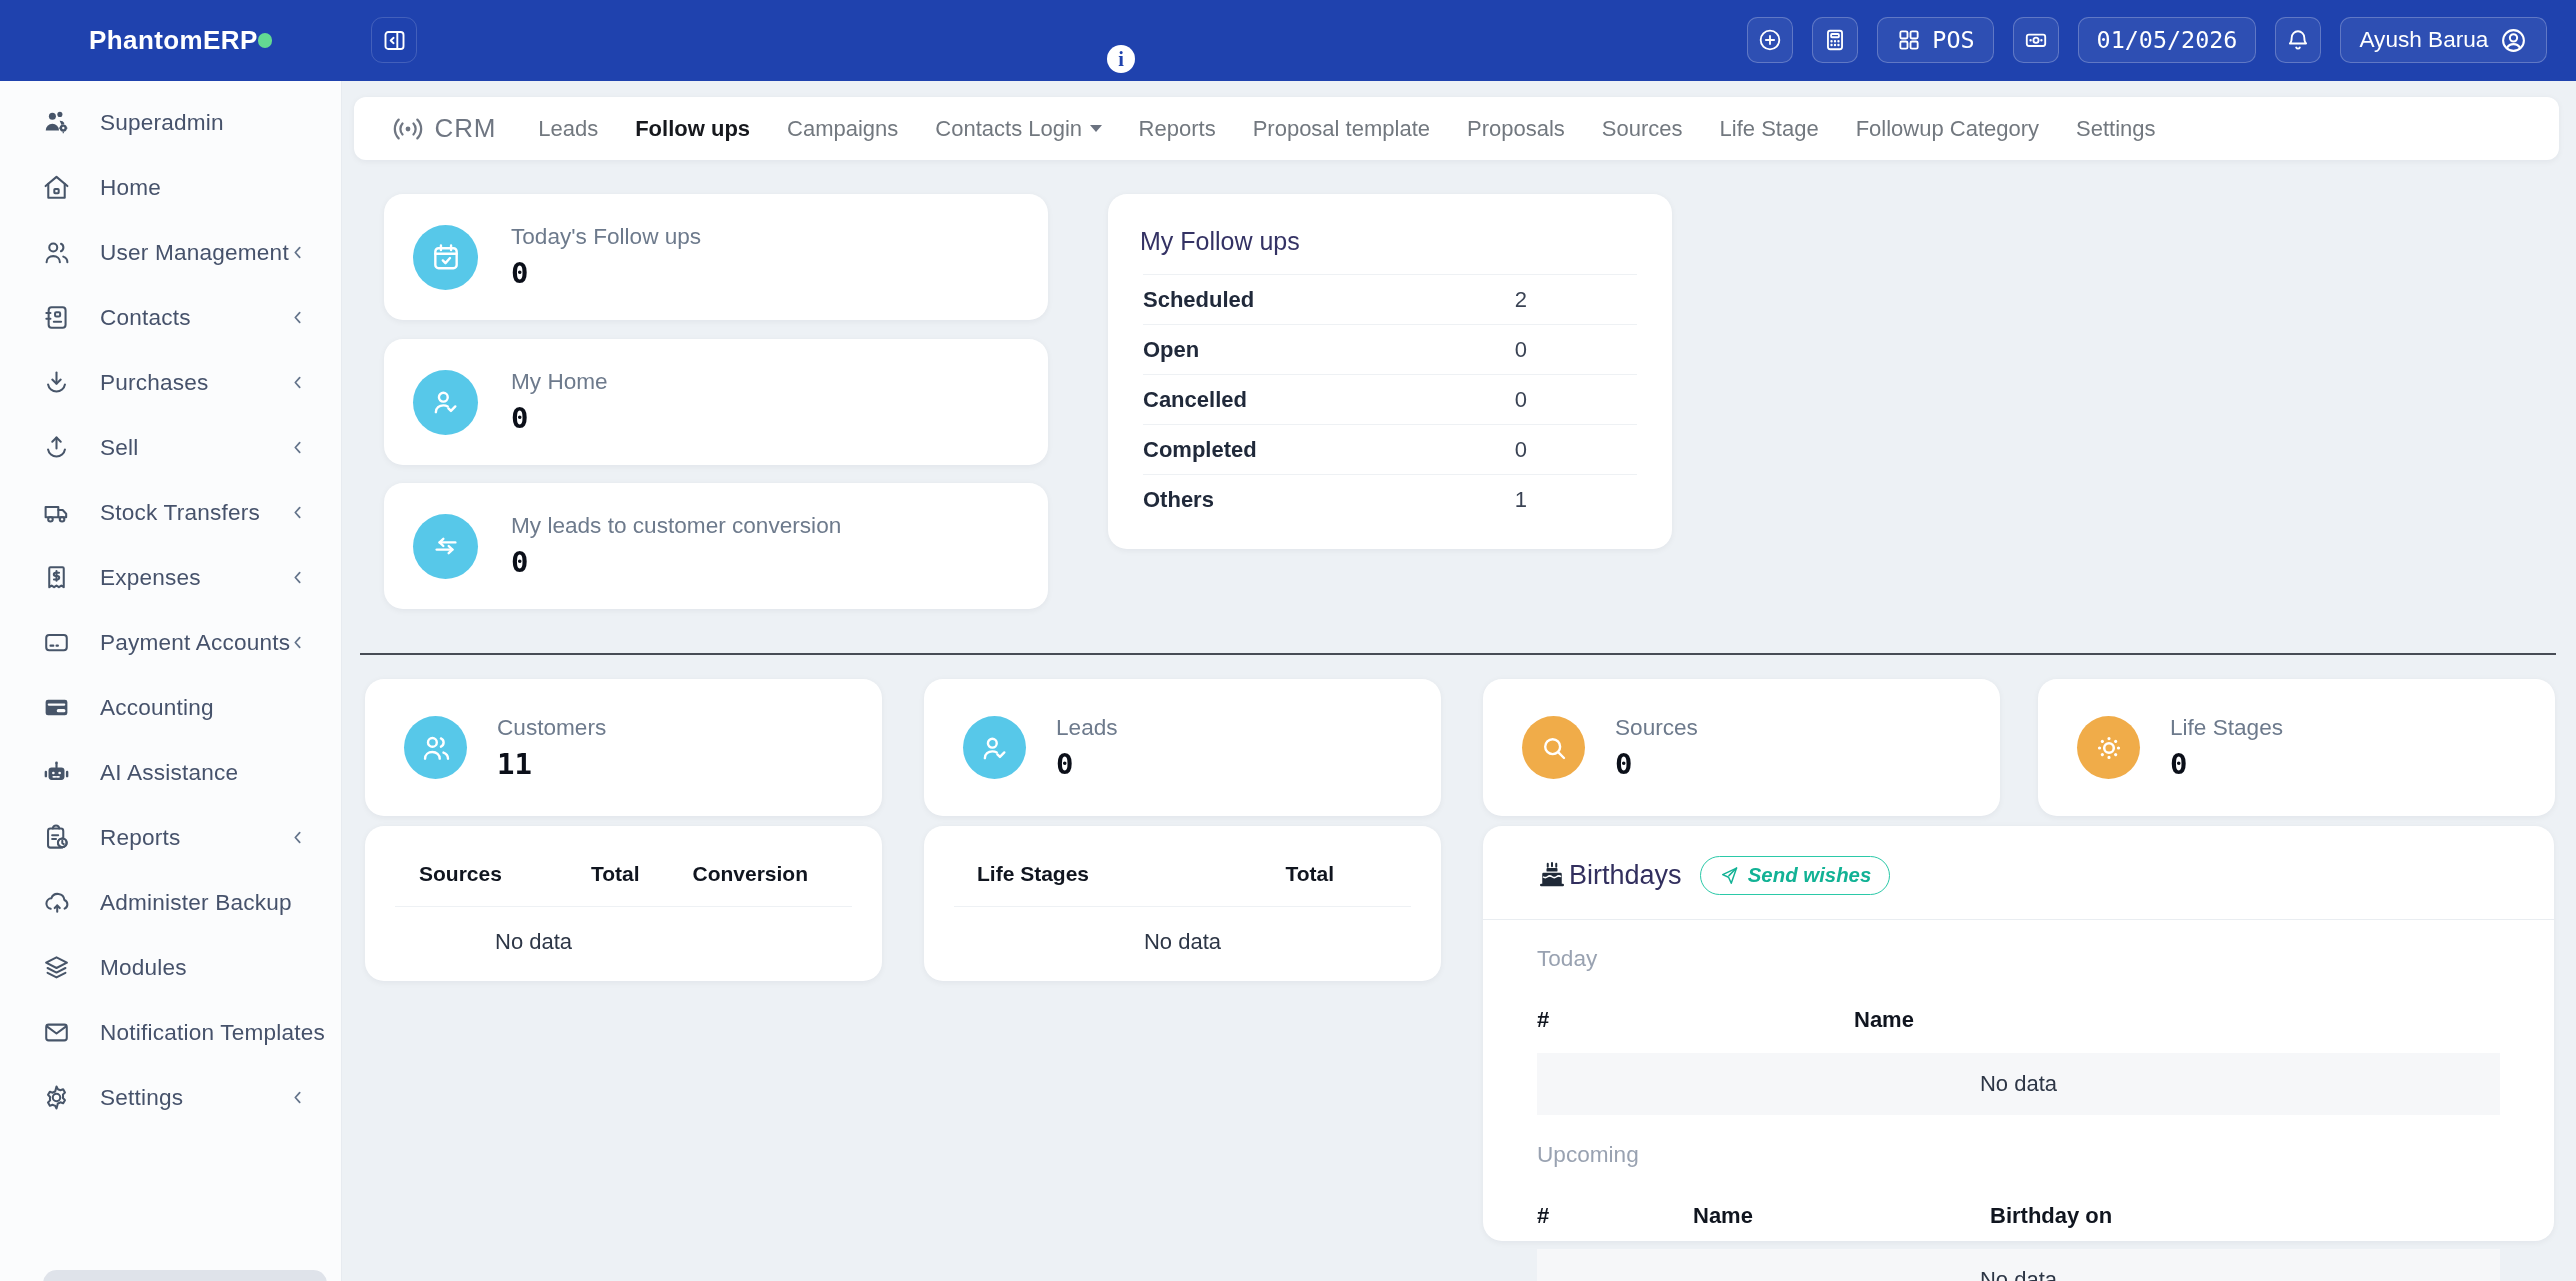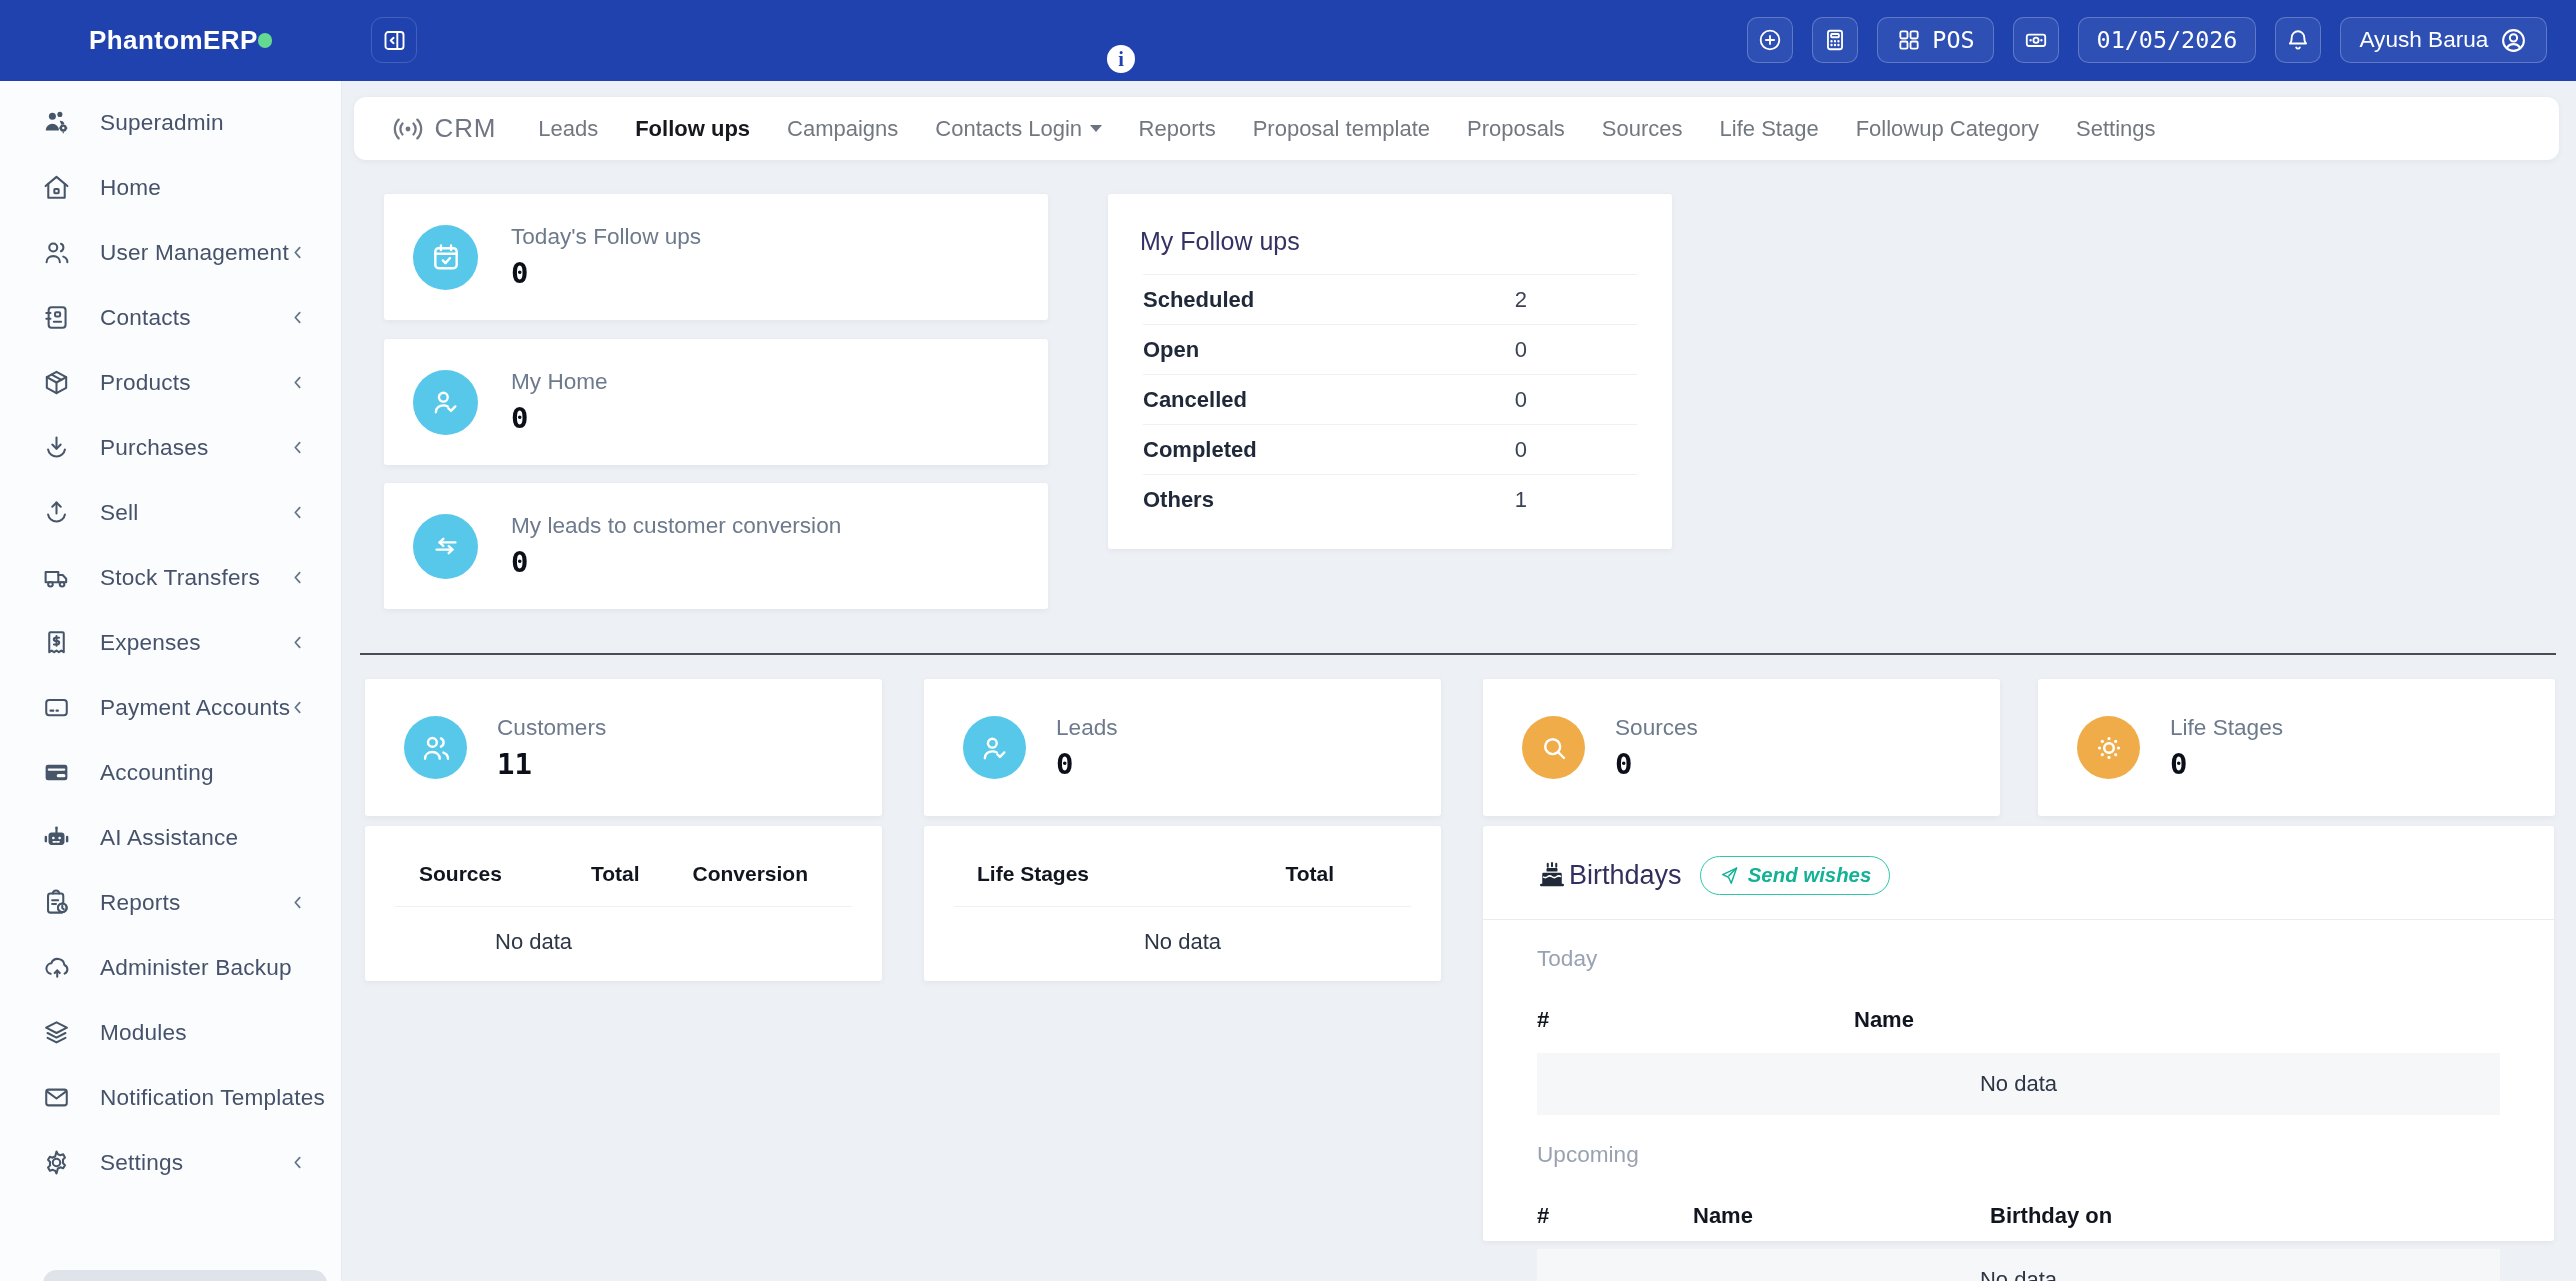--- a/index.html
+++ b/index.html
@@ -39,21 +39,21 @@
   .crm-nav{position:absolute;left:354px;top:97px;width:2205px;height:63px;background:#fff;border-radius:12px;
     box-shadow:0 1.5px 6px rgba(15,23,42,.05);display:flex;align-items:center;padding:0 38px;z-index:2;}
   .crm-logo{display:flex;align-items:center;gap:10.6px;color:#6f7682;margin-right:42px;}
   .crm-logo-text{font-size:26px;font-weight:500;letter-spacing:0.8px;}
   .nav-tabs{display:flex;align-items:center;gap:37px;}
   .tab{font-size:22px;color:#72787f;cursor:pointer;white-space:nowrap;display:flex;align-items:center;gap:7.5px;}
   .tab.active{color:#16181d;font-weight:700;}
   .caret{width:0;height:0;border-left:6px solid transparent;border-right:6px solid transparent;border-top:7.5px solid #6b7280;}
 
   
-  .card{position:absolute;background:#fff;border-radius:3px;box-shadow:0 1.5px 6px rgba(15,23,42,.05);}
+  .card{position:absolute;background:#fff;border-radius:19px;box-shadow:0 1.5px 6px rgba(15,23,42,.05);}
   .circ{border-radius:50%;display:flex;align-items:center;justify-content:center;color:#fff;flex:none;}
   .circ.cyan{background:#57c8e9;}
   .circ.amber{background:#f0ac49;}
   .w-title{font-size:22.6px;color:#6d7a8c;}
   .num{font-family:"DejaVu Sans Mono",monospace;font-weight:700;font-size:29px;color:#0b0f19;margin-top:6px;}
 
   
   .wcard{display:flex;align-items:center;padding-left:29px;}
   .wcard .circ{width:65px;height:65px;}
   .wbody{margin-left:33px;display:flex;flex-direction:column;}
@@ -250,36 +250,20 @@
           </svg>
         </span>
         <span class="side-label">Contacts</span>
         <span class="side-chev">
           <svg width="21" height="21" viewBox="0 0 24 24" fill="none" stroke="currentColor" stroke-width="2" stroke-linecap="round" stroke-linejoin="round">
               <path d="m14.5 6.5-5 5.5 5 5.5"></path>
             </svg>
         </span>
       </div>
 
-      <div class="side-item">
-        <span class="side-ico">
-          <svg width="29" height="29" viewBox="0 0 24 24" fill="none" stroke="currentColor" stroke-width="1.7" stroke-linecap="round" stroke-linejoin="round">
-            <path d="M12 3.2 20 7.6v8.8L12 20.8 4 16.4V7.6z"></path>
-              <path d="m4 7.6 8 4.4 8-4.4"></path>
-              <path d="M12 12v8.8"></path>
-              <path d="m8 5.4 8 4.4"></path>
-          </svg>
-        </span>
-        <span class="side-label">Products</span>
-        <span class="side-chev">
-          <svg width="21" height="21" viewBox="0 0 24 24" fill="none" stroke="currentColor" stroke-width="2" stroke-linecap="round" stroke-linejoin="round">
-              <path d="m14.5 6.5-5 5.5 5 5.5"></path>
-            </svg>
-        </span>
-      </div>
 
       <div class="side-item">
         <span class="side-ico">
           <svg width="29" height="29" viewBox="0 0 24 24" fill="none" stroke="currentColor" stroke-width="1.7" stroke-linecap="round" stroke-linejoin="round">
             <path d="M12 3.8v9"></path>
               <path d="m8.5 9.6 3.5 3.4 3.5-3.4"></path>
               <path d="M5 13.6a7.1 7.1 0 0 0 14 0"></path>
           </svg>
         </span>
         <span class="side-label">Purchases</span>

